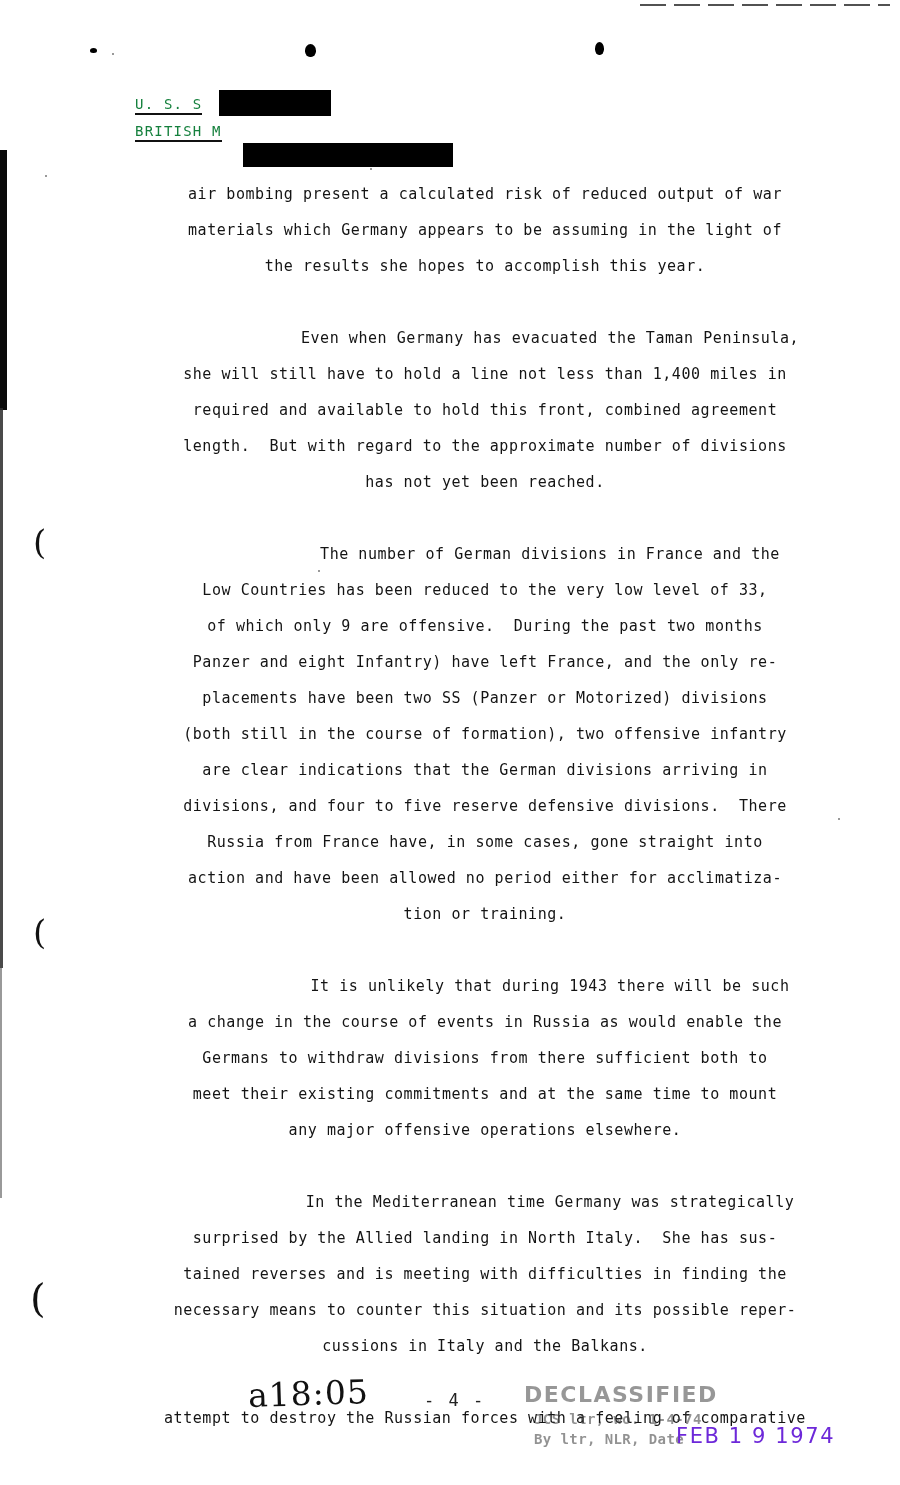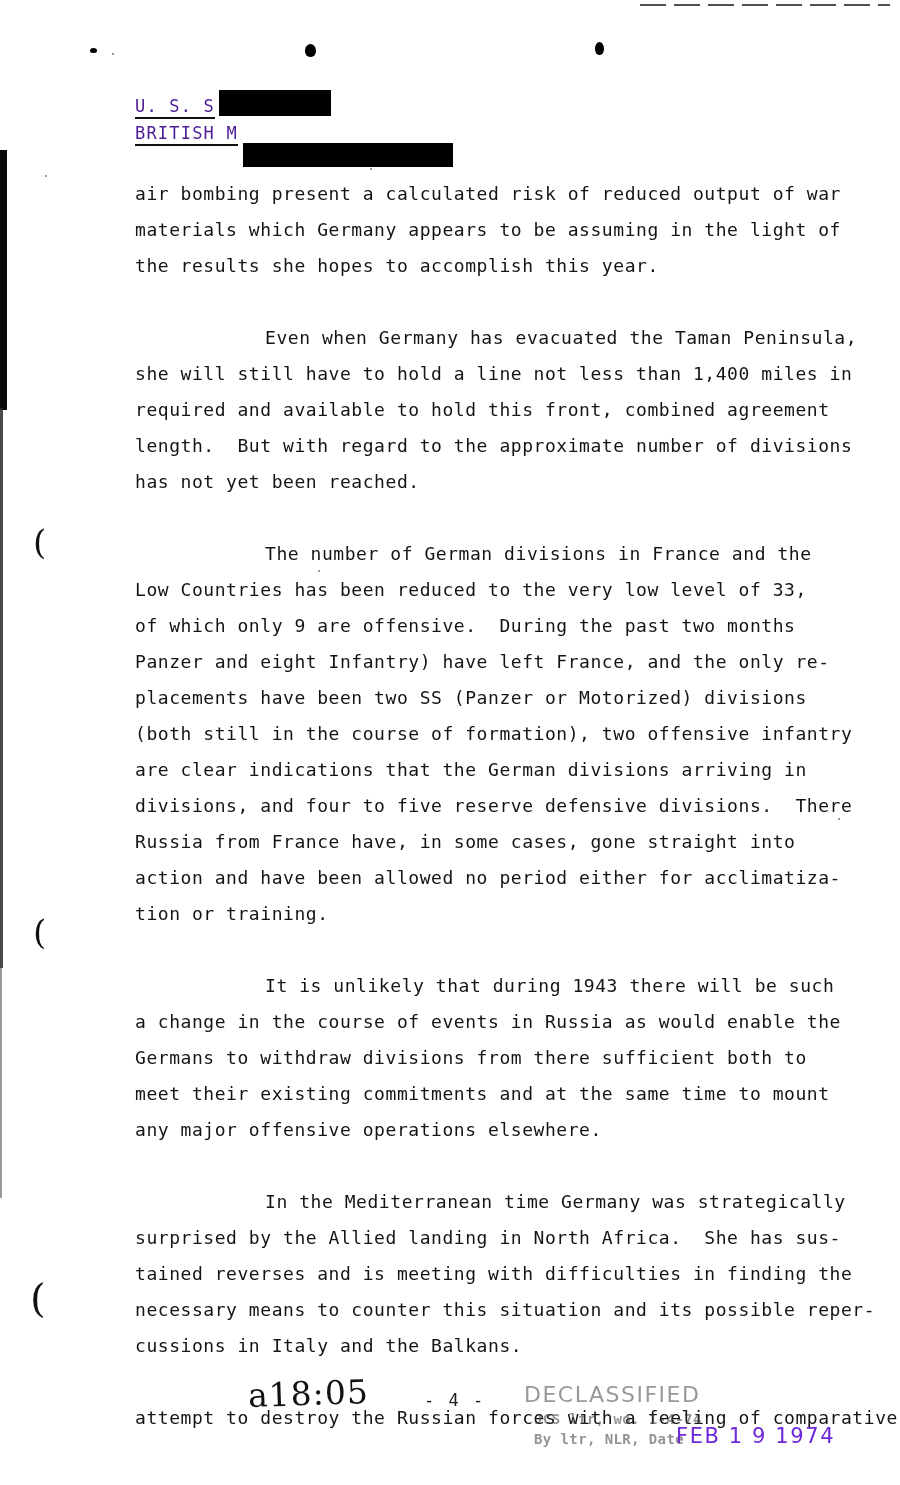--- a/index.html
+++ b/index.html
@@ -79,23 +79,23 @@
   
   .classification-header {
     position: absolute;
     left: 135px;
     top: 96px;
     width: 430px;
   }
   .cls-line {
     position: relative;
     height: 27px;
-    font-size: 17px;
+    font-size: 14px;
     letter-spacing: 1.2px;
-    color: #4c1d95;
+    color: #15803d;
     white-space: nowrap;
   }
   .cls-text {
     display: inline-block;
     border-bottom: 2px solid #111;
     padding-bottom: 1px;
     position: relative;
     z-index: 1;
   }
   .redaction {
@@ -114,25 +114,26 @@
     width: 700px;
   }
   .para {
     margin: 0 0 0 0;
   }
   .para + .para {
     margin-top: 36px;
   }
   .line {
     height: 36px;
-    font-size: 18px;
+    font-size: 15px;
     letter-spacing: 0.55px;
     color: #141414;
     white-space: pre;
     line-height: 36px;
+    text-align: center;
   }
   .line.indent {
     padding-left: 130px;
   }
 
   
   .handwritten-mark {
     position: absolute;
     left: 248px;
     top: 1374px;
@@ -155,21 +156,21 @@
     left: 524px;
     top: 1382px;
     color: #3a3a3a;
   }
   .stamp-title {
     font-size: 22px;
     letter-spacing: 1.5px;
     opacity: .52;
     white-space: nowrap;
     font-family: "DejaVu Sans", sans-serif;
-    font-weight: normal;
+    font-weight: bold;
   }
   .stamp-line {
     font-size: 14px;
     letter-spacing: .4px;
     opacity: .55;
     white-space: nowrap;
     margin-top: 4px;
     padding-left: 10px;
     font-weight: bold;
   }
@@ -246,21 +247,21 @@
       </div>
       <div class="para">
         <div class="line indent">It is unlikely that during 1943 there will be such</div>
         <div class="line">a change in the course of events in Russia as would enable the</div>
         <div class="line">Germans to withdraw divisions from there sufficient both to</div>
         <div class="line">meet their existing commitments and at the same time to mount</div>
         <div class="line">any major offensive operations elsewhere.</div>
       </div>
       <div class="para">
         <div class="line indent">In the Mediterranean time Germany was strategically</div>
-        <div class="line">surprised by the Allied landing in North Africa.  She has sus-</div>
+        <div class="line">surprised by the Allied landing in North Italy.  She has sus-</div>
         <div class="line">tained reverses and is meeting with difficulties in finding the</div>
         <div class="line">necessary means to counter this situation and its possible reper-</div>
         <div class="line">cussions in Italy and the Balkans.</div>
       </div>
       <div class="para">
         <div class="line">attempt to destroy the Russian forces with a feeling of comparative</div>
       </div>
     </div>
 
   <div class="handwritten-mark">a18:05</div>

